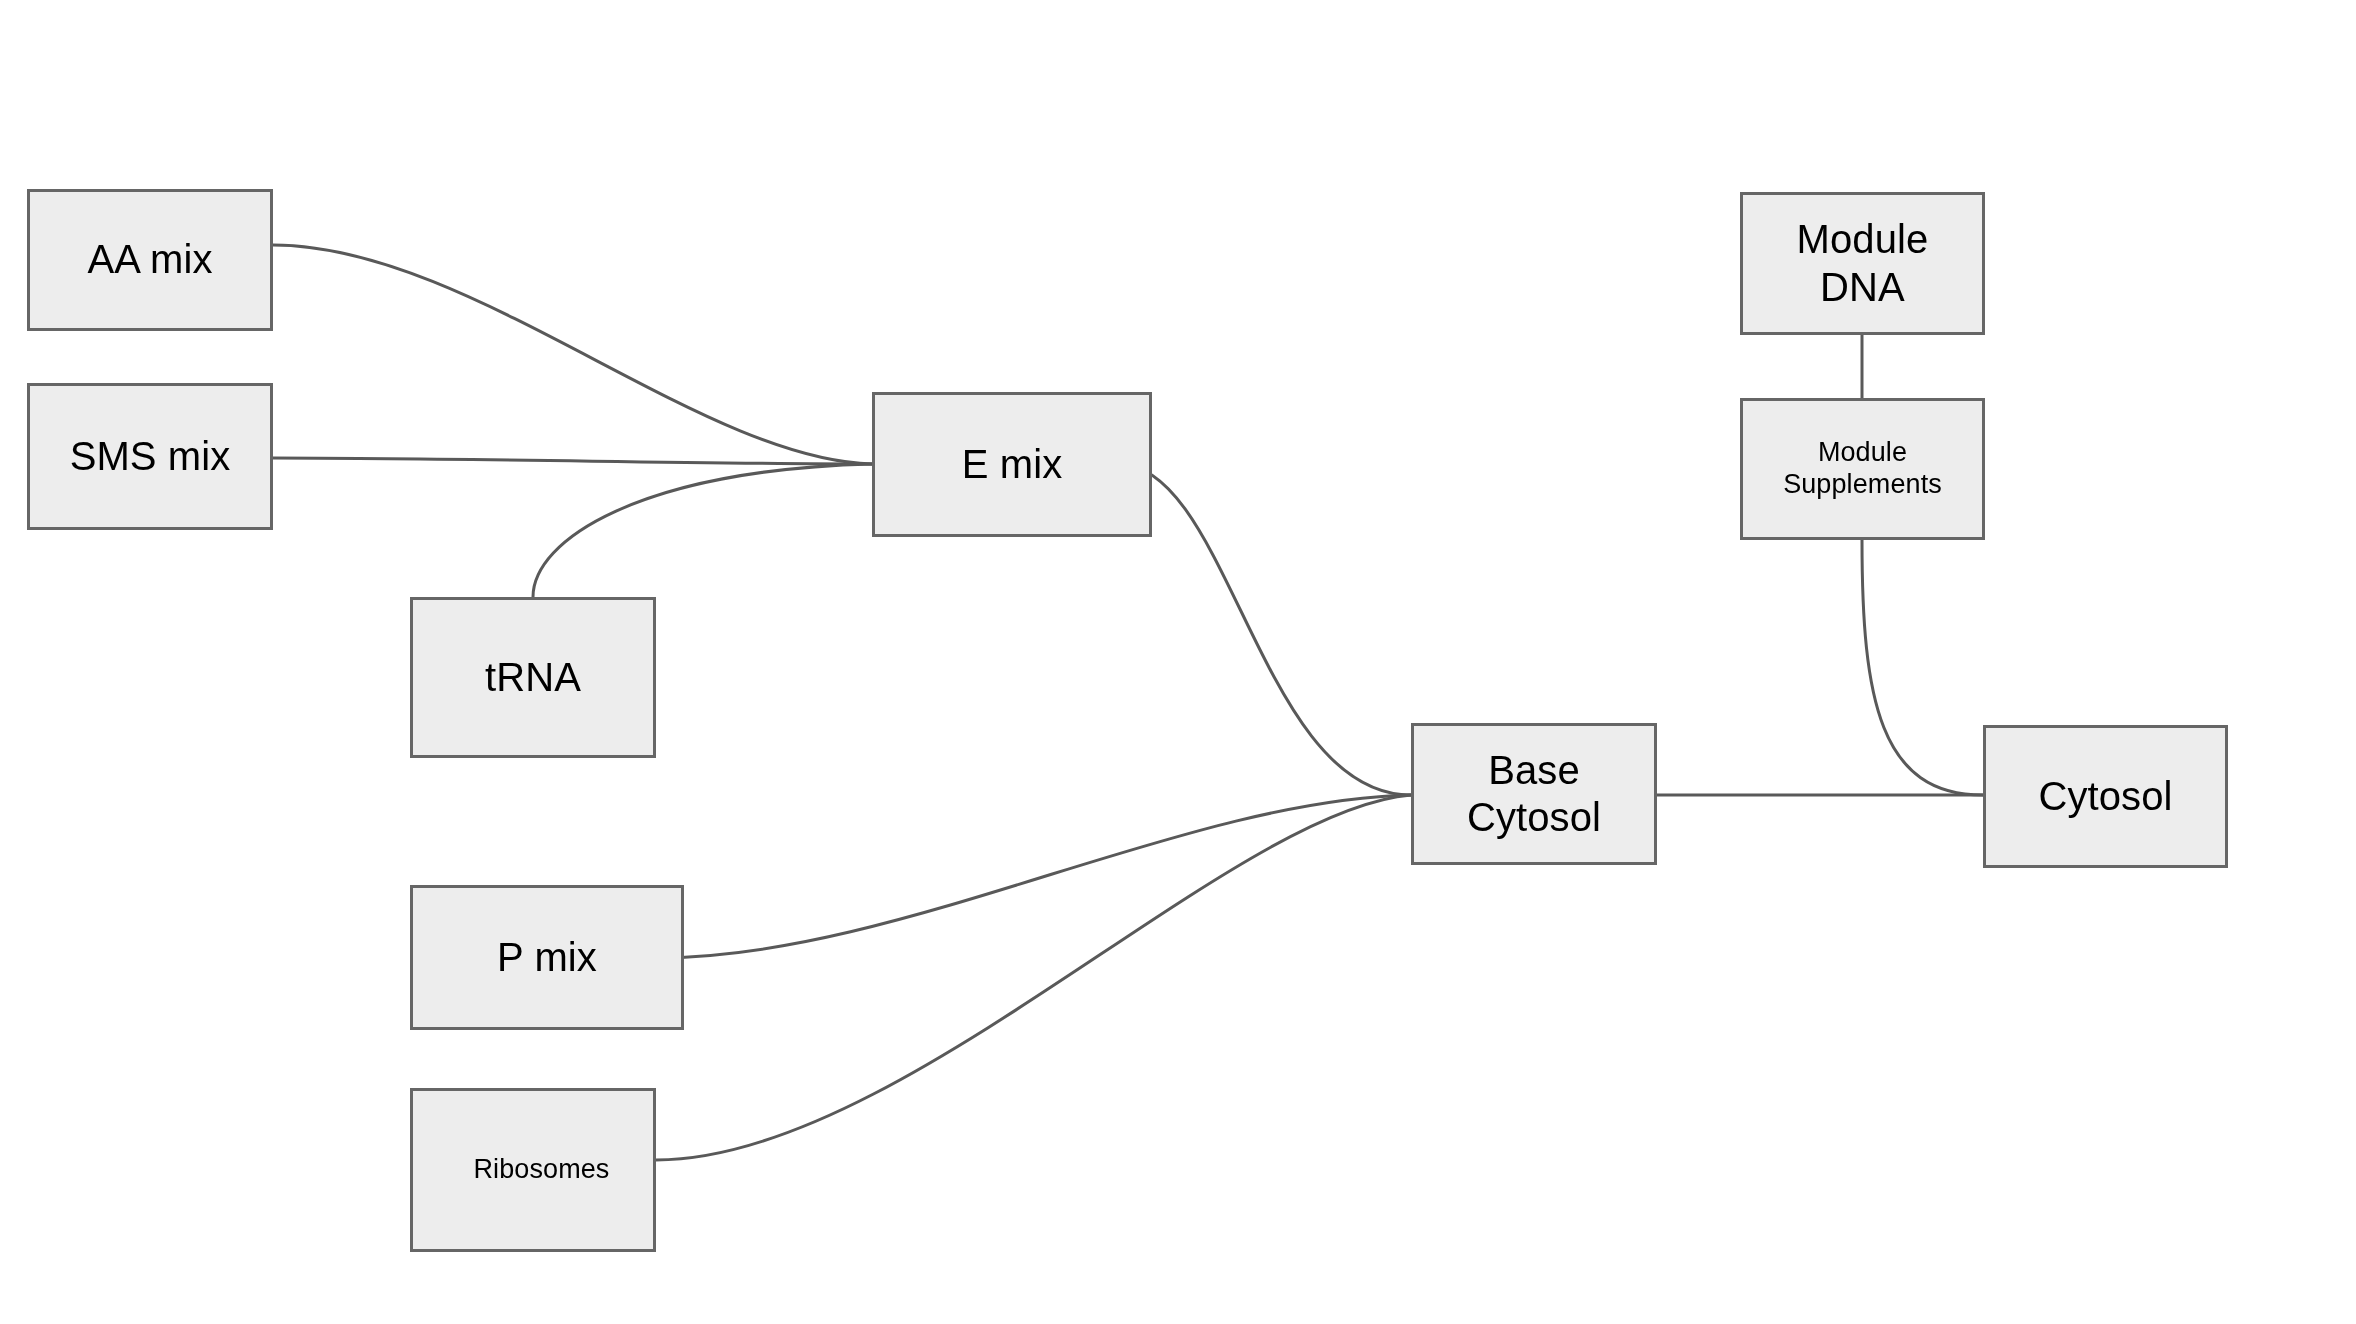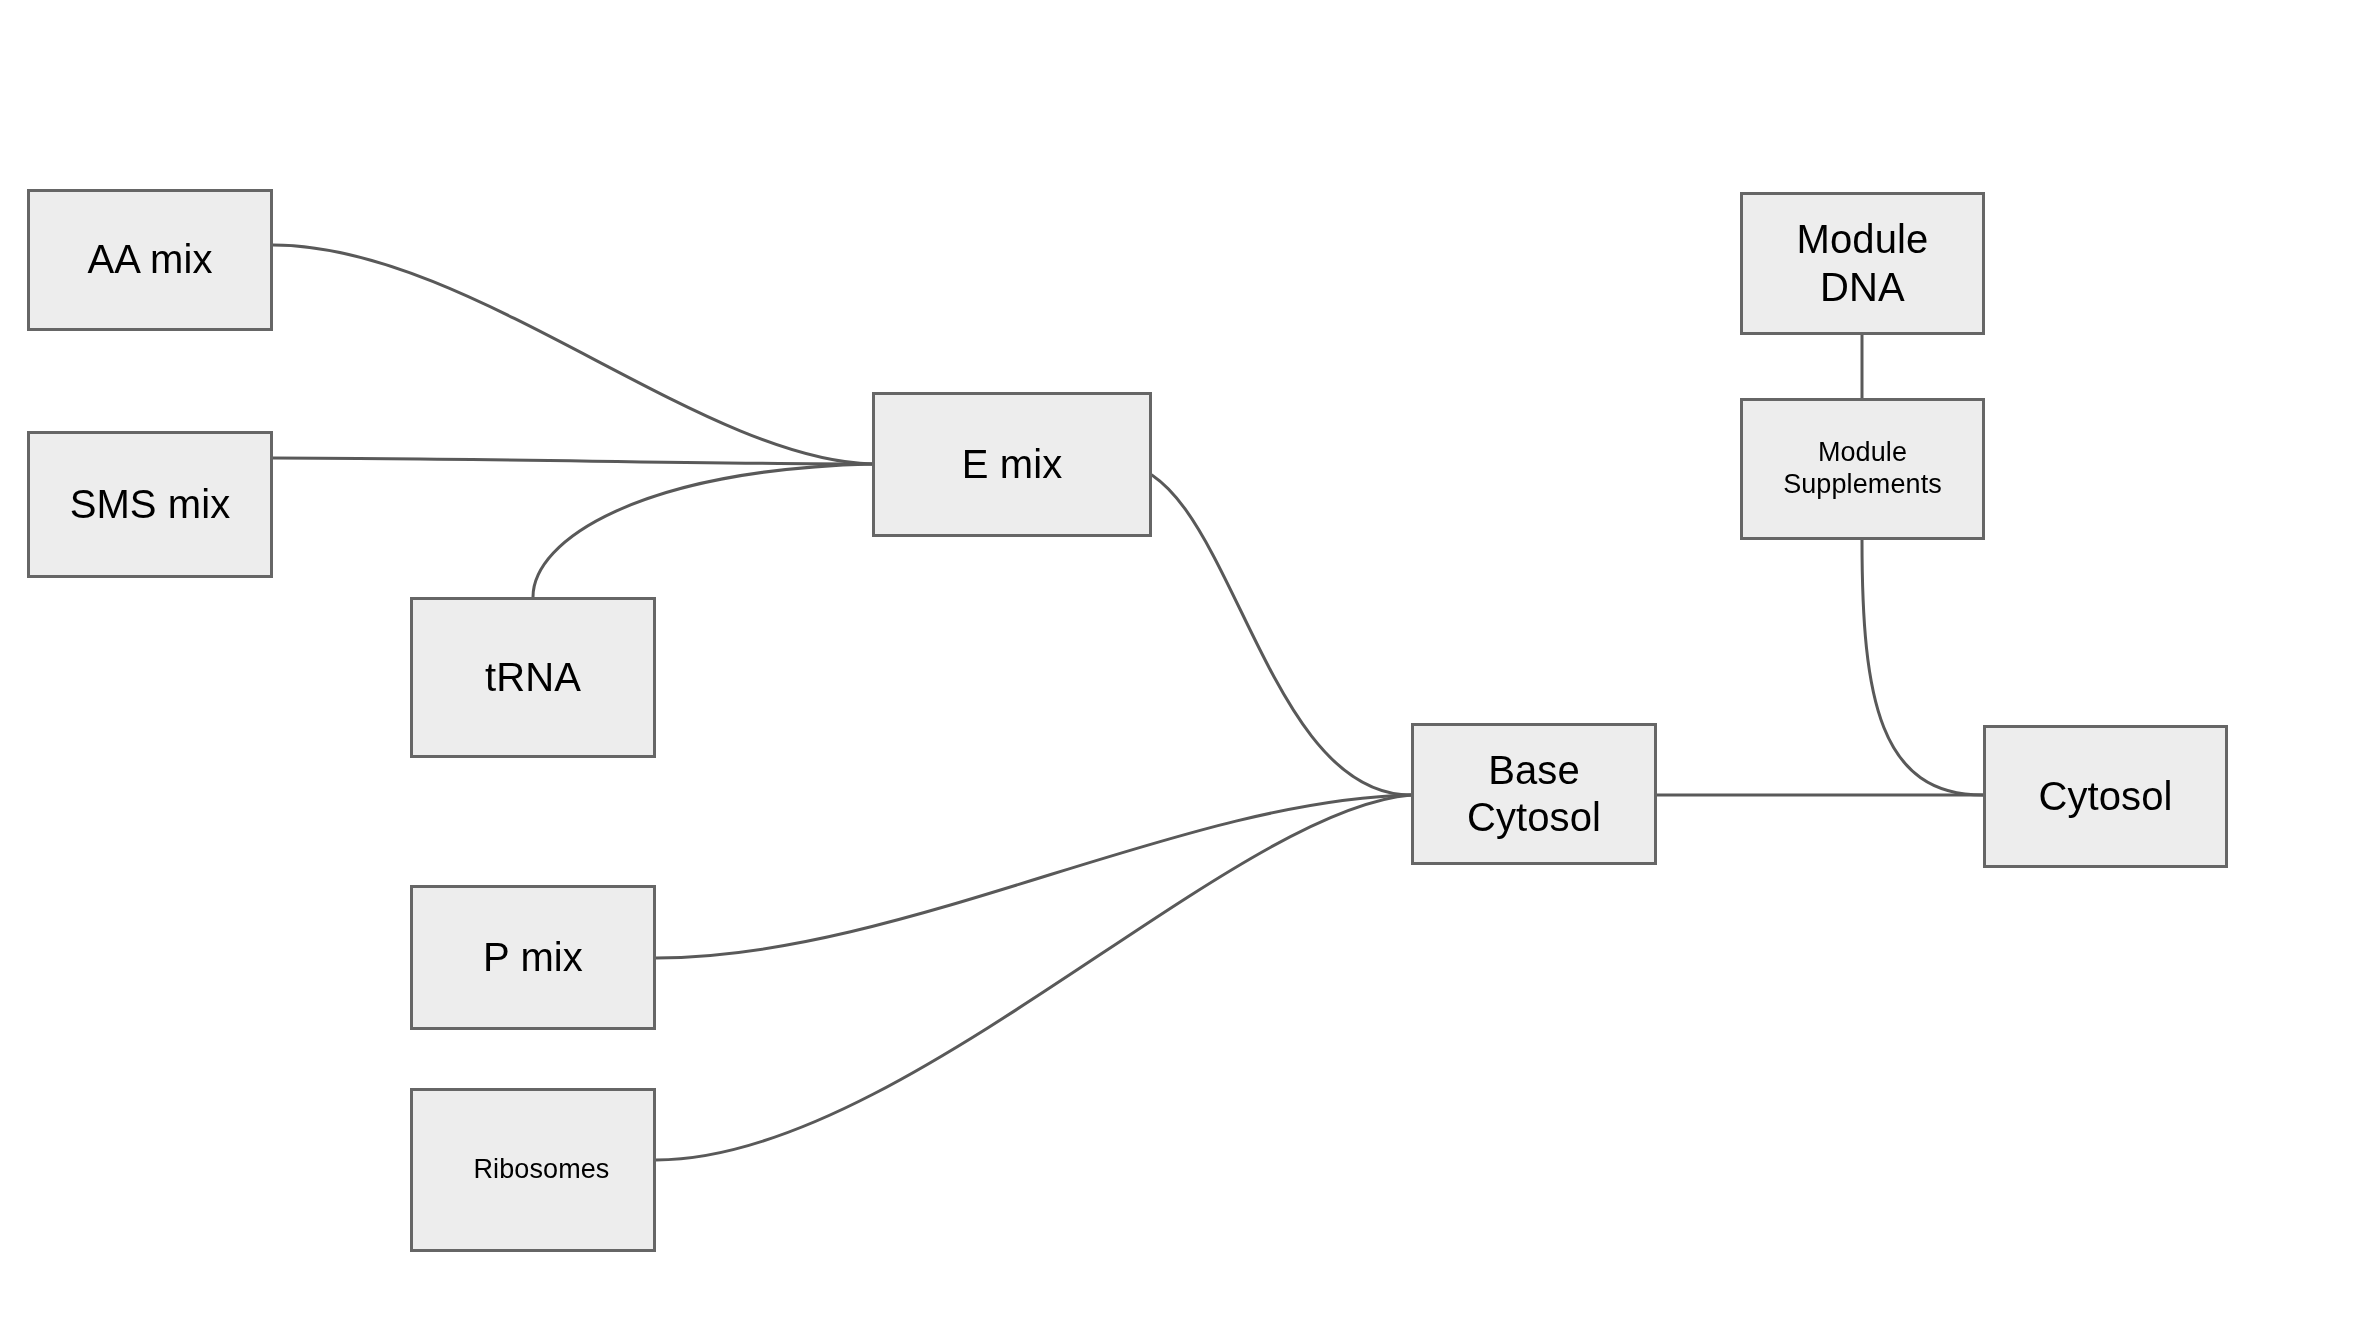--- a/index.html
+++ b/index.html
@@ -61,27 +61,27 @@
       <path d="M 656 958 C 900 958 1180 800 1411 795" fill="none" stroke="#595959" stroke-width="3" stroke-linecap="butt"></path>
       <path d="M 656 1160 C 900 1160 1230 810 1411 795" fill="none" stroke="#595959" stroke-width="3" stroke-linecap="butt"></path>
       <path d="M 1862 335 L 1862 398" fill="none" stroke="#595959" stroke-width="3" stroke-linecap="butt"></path>
       <path d="M 1862 540 C 1862 700 1880 795 1983 795" fill="none" stroke="#595959" stroke-width="3" stroke-linecap="butt"></path>
       <path d="M 1657 795 L 1983 795" fill="none" stroke="#595959" stroke-width="3" stroke-linecap="butt"></path>
     </svg>
 
 <div class="node" style="left: 27px; top: 189px; width: 246px; height: 142px;">
       <span class="node-label fs-large">AA mix</span>
     </div>
-    <div class="node" style="left: 27px; top: 383px; width: 246px; height: 147px; margin-top: 48px;">
+    <div class="node" style="left: 27px; top: 383px; width: 246px; height: 147px;">
       <span class="node-label fs-large">SMS mix</span>
     </div>
     <div class="node" style="left: 410px; top: 597px; width: 246px; height: 161px;">
       <span class="node-label fs-large">tRNA</span>
     </div>
-    <div class="node" style="left: 410px; top: 885px; width: 246px; height: 145px; text-align: right;">
+    <div class="node" style="left: 410px; top: 885px; width: 274px; height: 145px; text-align: right;">
       <span class="node-label fs-large">P mix</span>
     </div>
     <div class="node" style="left: 410px; top: 1088px; width: 246px; height: 164px; padding-left: 17px;">
       <span class="node-label fs-small">Ribosomes</span>
     </div>
     <div class="node" style="left: 872px; top: 392px; width: 280px; height: 145px;">
       <span class="node-label fs-large">E mix</span>
     </div>
     <div class="node" style="left: 1411px; top: 723px; width: 246px; height: 142px;">
       <span class="node-label fs-large">Base

